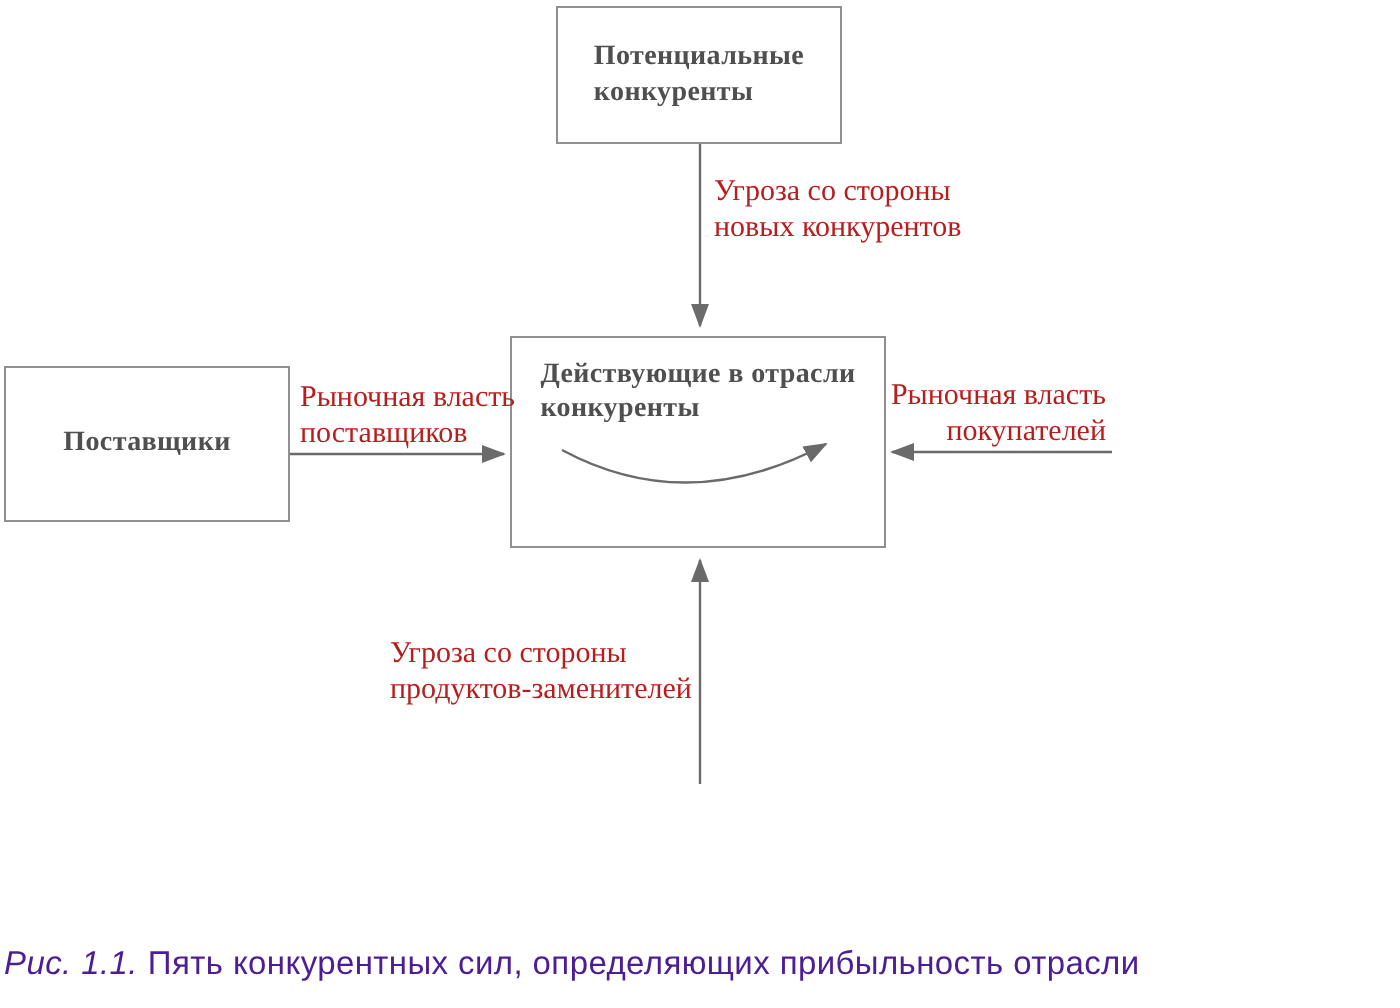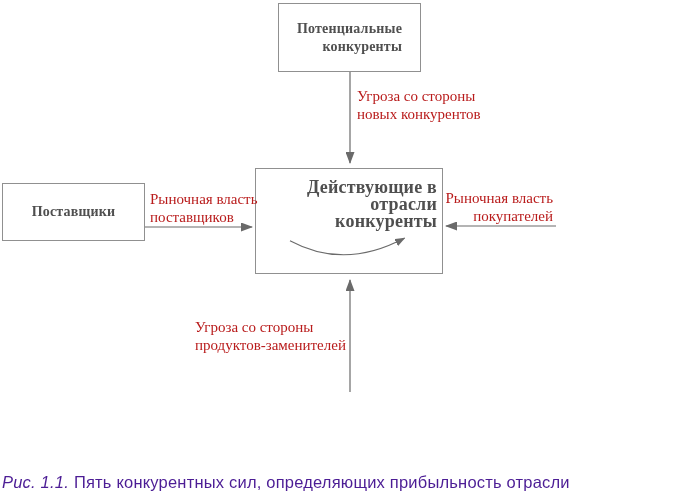--- a/index.html
+++ b/index.html
@@ -5,35 +5,35 @@
   html,body{margin:0;padding:0;background:#fff;}
   .stage{
     position:relative;width:700px;height:504px;background:#ffffff;
     overflow:hidden;
     font-family:"Liberation Serif","DejaVu Serif",serif;
   }
   .arrow-layer{position:absolute;left:0;top:0;width:700px;height:504px;}
   .box{
     position:absolute;background:#ffffff;border:1.5px solid #909090;
     display:flex;align-items:center;justify-content:center;
-    text-align:right;box-sizing:border-box;
+    text-align:left;box-sizing:border-box;
     font-weight:bold;color:#4f4f4f;font-size:14px;line-height:18px;
     letter-spacing:.2px;
   }
   .box-label{white-space:pre-line;}
   .box-top{left:278px;top:3px;width:143px;height:69px;}
-  .box-left{left:2px;top:183px;width:143px;height:58px;}
+  .box-left{left:2px;top:183px;width:143px;height:78px;}
   .box-right{left:556px;top:187px;width:140px;height:77px;}
   .box-bottom{left:278px;top:392px;width:144px;height:69px;}
   .box-center{
     left:255px;top:168px;width:188px;height:106px;
     flex-direction:column;justify-content:flex-start;
     padding:10px 5px 8px;
   }
-  .center-title{font-weight:bold;white-space:pre-line;font-size:18px;line-height:17px;color:#4f4f4f;}
+  .center-title{font-weight:bold;white-space:pre-line;font-size:14px;line-height:17px;color:#4f4f4f;}
   .swoosh{display:block;margin-top:2px;}
   .center-subtitle{font-weight:normal;white-space:pre-line;font-size:13.5px;line-height:16px;color:#595959;margin-top:1px;}
   .flow-label{
     position:absolute;font-weight:normal;color:#b91c1c;
     font-size:15px;line-height:18px;white-space:pre-line;
   }
   .label-threat-new{left:357px;top:87px;}
   .label-supplier{left:150px;top:190px;}
   .label-buyer{left:444px;top:189px;width:109px;text-align:right;}
   .label-substitutes{left:195px;top:318px;}

